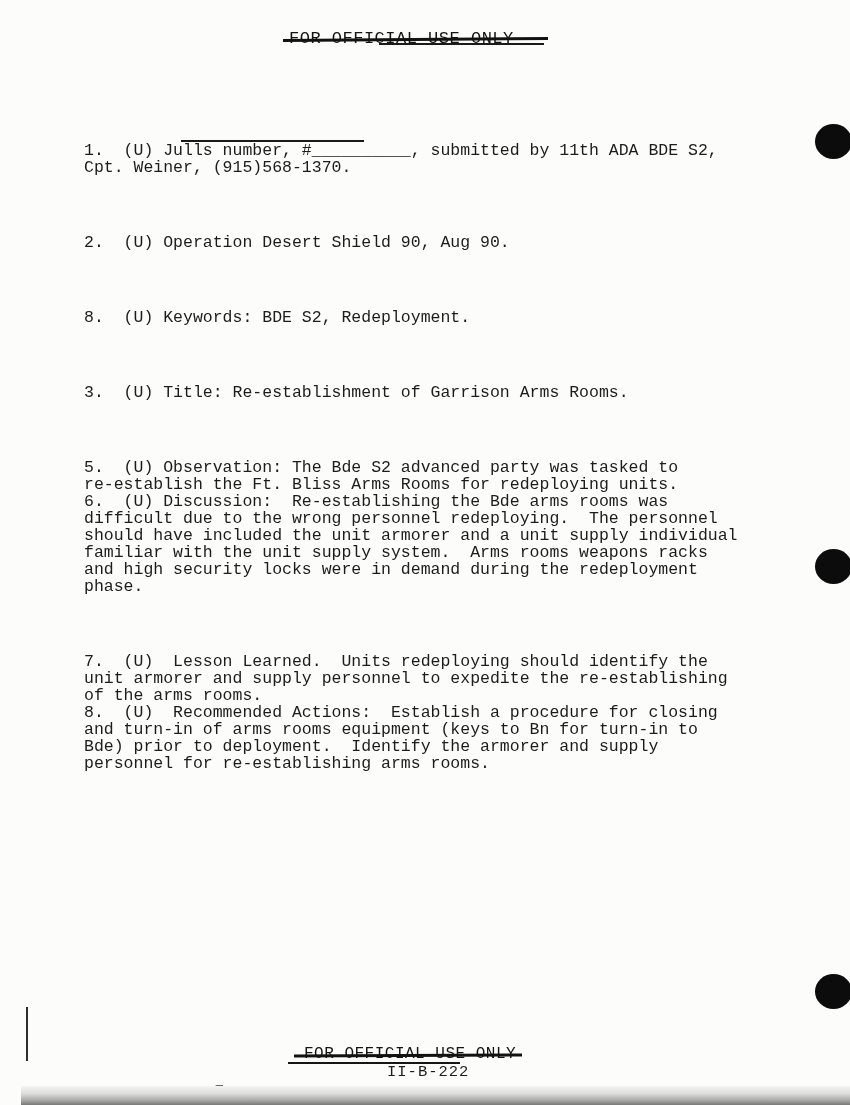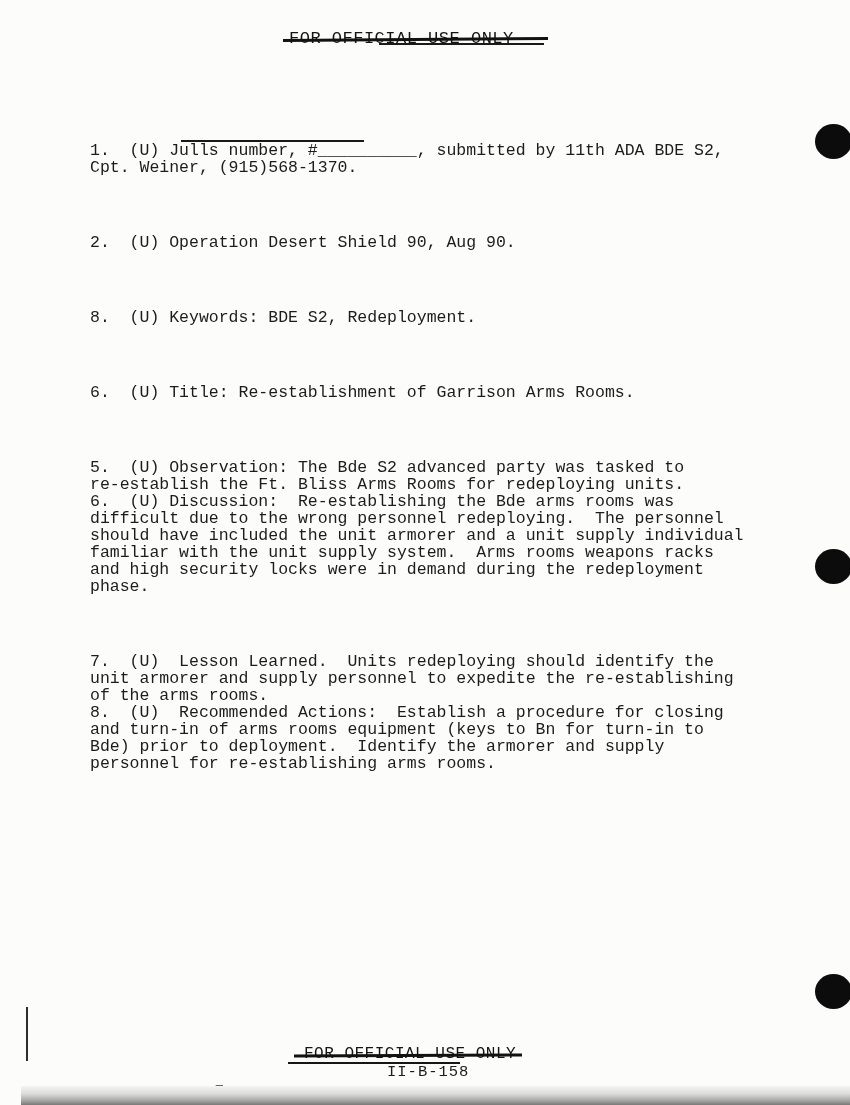--- a/index.html
+++ b/index.html
@@ -39,21 +39,21 @@
     left: 40%;
     right: -30px;
     top: 72%;
     height: 2px;
     background: #1a1a1a;
   }
 
   
   .doc-body {
     position: absolute;
-    left: 62px;
+    left: 56px;
     top: 80px;
     width: 740px;
     font-size: 16.5px;
     line-height: 17px;
     white-space: pre-wrap;
     color: #1c1c1c;
   }
   .para { margin-bottom: 17px; }
 
   
@@ -157,21 +157,21 @@
 </head>
 <body>
 
 <div class="classification-top">FOR OFFICIAL USE ONLY</div>
 
 <div class="doc-body">
   <div class="para">1.  (U) Julls number, #__________, submitted by 11th ADA BDE S2,
 Cpt. Weiner, (915)568-1370.</div>
   <div class="para">2.  (U) Operation Desert Shield 90, Aug 90.</div>
   <div class="para">8.  (U) Keywords: BDE S2, Redeployment.</div>
-  <div class="para">6.  (U) Title: Re-establishment of Garrison Arms Rooms.</div>
+  <div class="para">3.  (U) Title: Re-establishment of Garrison Arms Rooms.</div>
   <div class="para">5.  (U) Observation: The Bde S2 advanced party was tasked to
 re-establish the Ft. Bliss Arms Rooms for redeploying units.
 6.  (U) Discussion:  Re-establishing the Bde arms rooms was
 difficult due to the wrong personnel redeploying.  The personnel
 should have included the unit armorer and a unit supply individual
 familiar with the unit supply system.  Arms rooms weapons racks
 and high security locks were in demand during the redeployment
 phase.</div>
   <div class="para">7.  (U)  Lesson Learned.  Units redeploying should identify the
 unit armorer and supply personnel to expedite the re-establishing
@@ -182,21 +182,21 @@
 personnel for re-establishing arms rooms.</div>
 </div>
 
 <div class="scan-underline"></div>
 
 <div class="hole hole-1"></div>
 <div class="hole hole-2"></div>
 <div class="hole hole-3"></div>
 
 <div class="classification-bottom">FOR OFFICIAL USE ONLY</div>
-<div class="page-number">II-B-158</div>
+<div class="page-number">II-B-222</div>
 
 <div class="scan-line-left"></div>
 <div class="speck speck-1"></div>
 <div class="speck speck-2"></div>
 <div class="speck speck-3"></div>
 <div class="speck speck-4"></div>
 <div class="smudge">. . —</div>
 <div class="scan-bottom"></div>
 
 </body></html>

